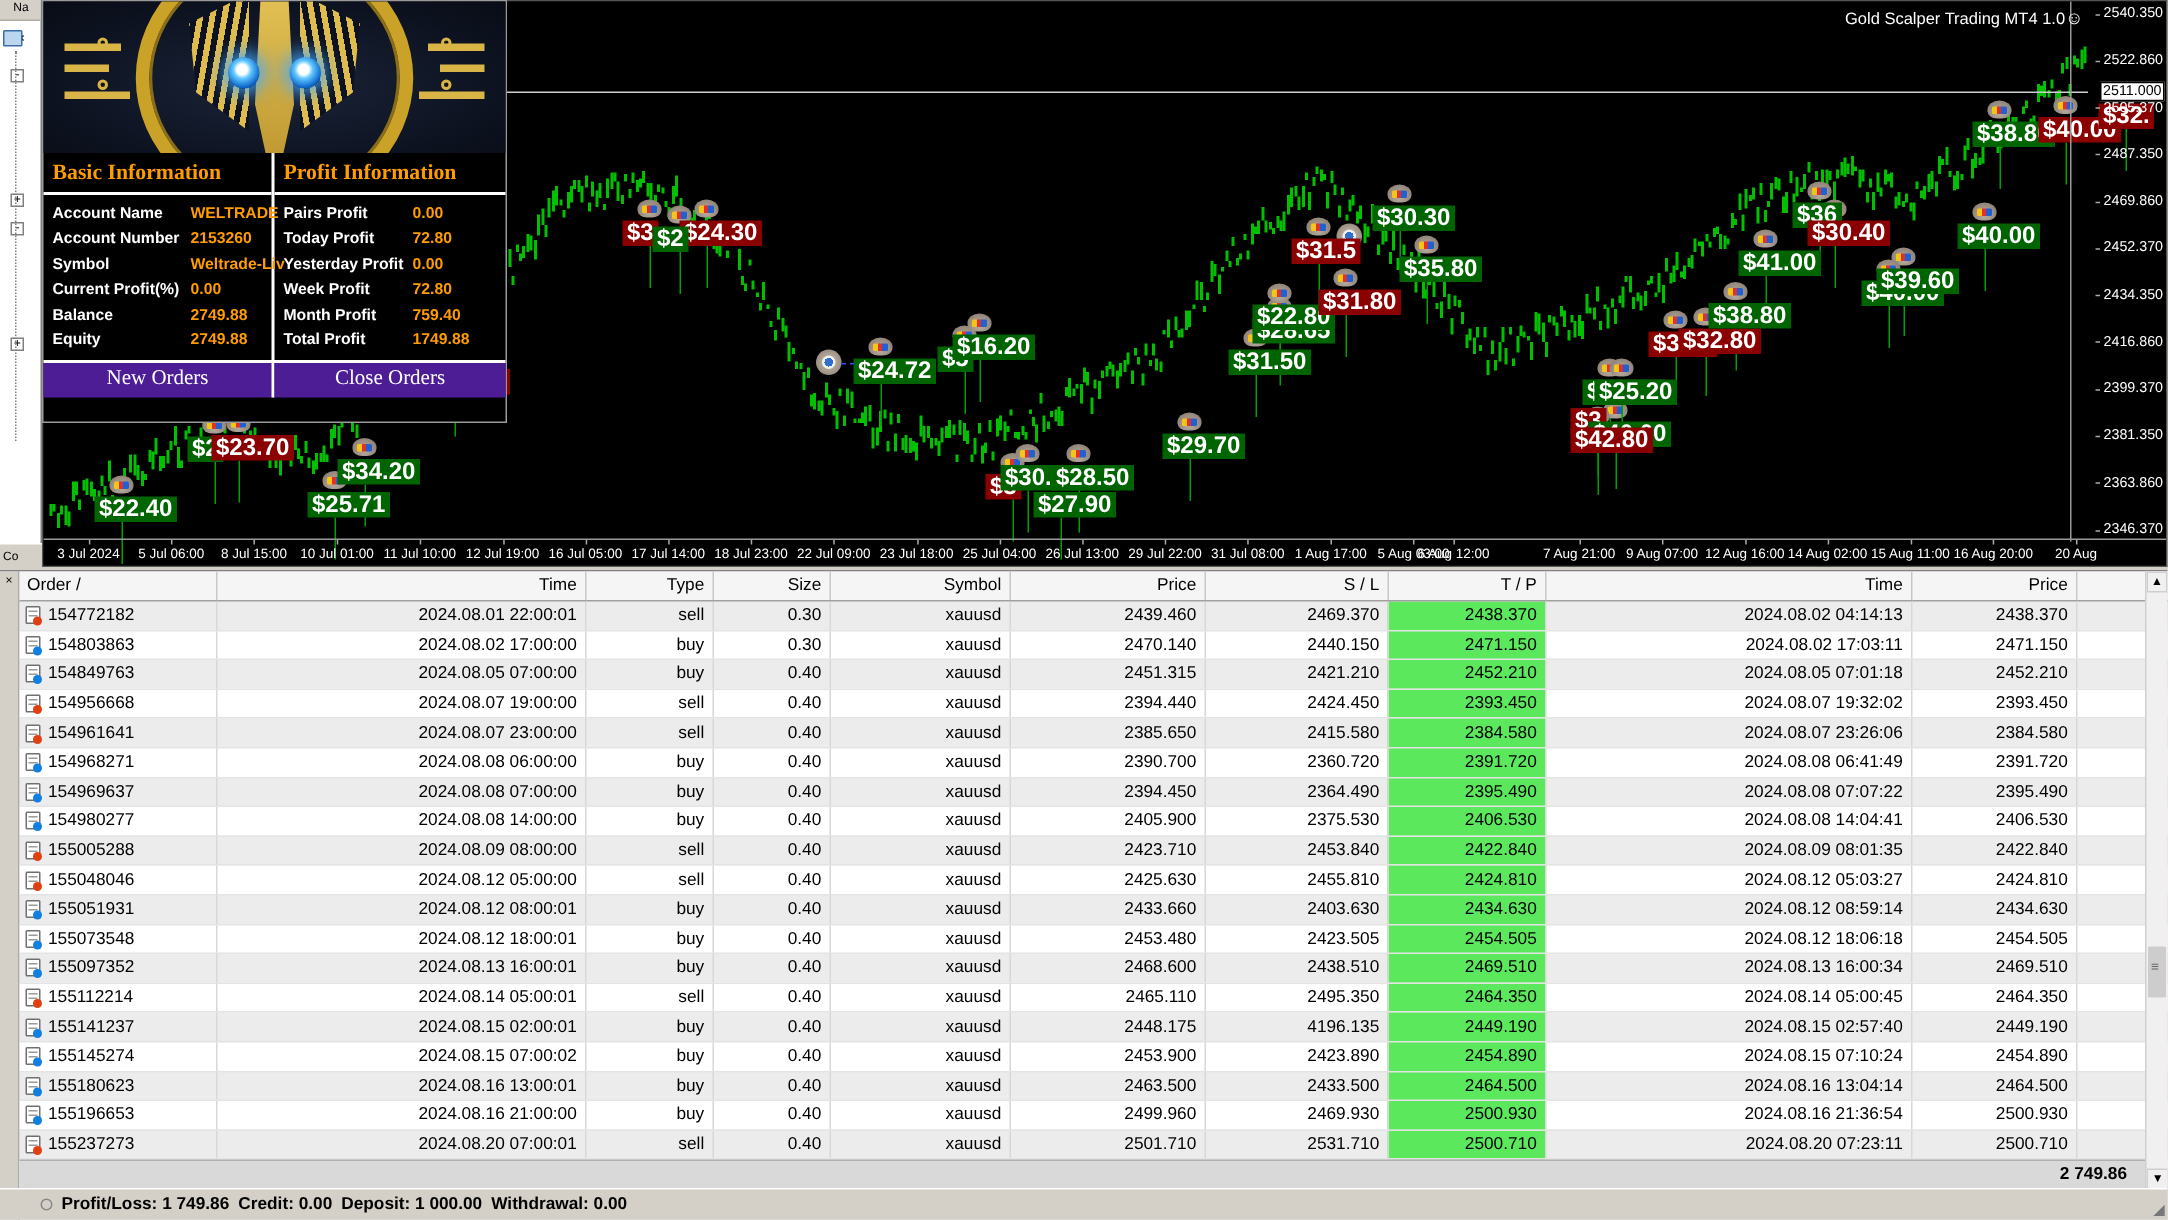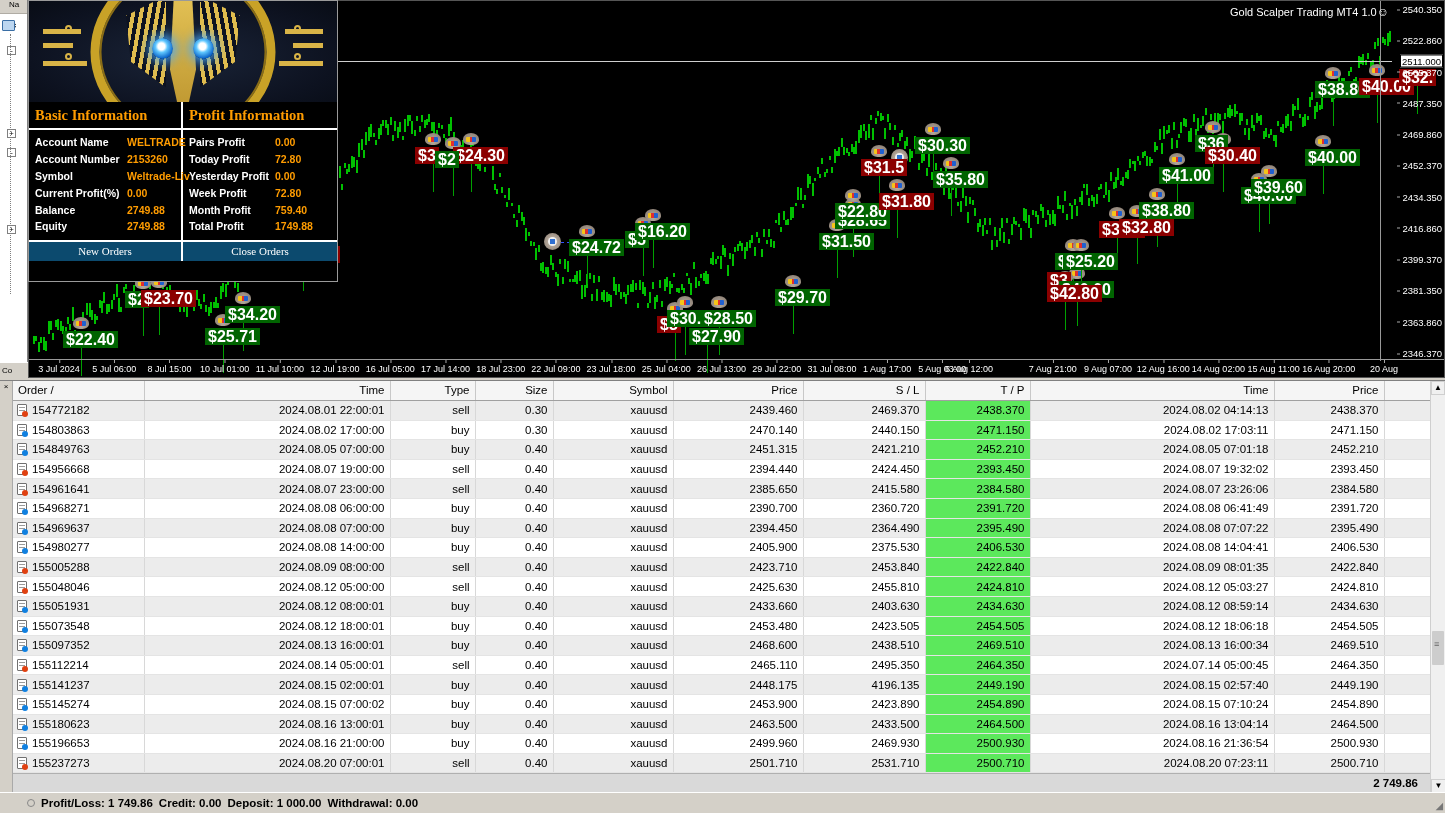--- a/index.html
+++ b/index.html
@@ -206,22 +206,22 @@
   .ea-rows { padding: 4px 0 5px 0; }
   .ea-row {
     display: flex; align-items: center; height: 16.8px;
     font-size: 10.5px; font-weight: bold; padding-left: 6px;
   }
   .ea-label { color: #ffffff; flex: 0 0 92px; white-space: nowrap; }
   .ea-value { color: #ff9c00; white-space: nowrap; }
   .ea-col.right .ea-label { flex: 0 0 86px; }
   .ea-buttons { display: flex; width: 100%; border-top: 2px solid #ffffff; }
   .ea-btn {
-    width: 50%; background: #0c4a6e; color: #ffffff;
-    font-family: "Liberation Serif", serif; font-size: 11px;
+    width: 50%; background: #4c1d95; color: #ffffff;
+    font-family: "Liberation Serif", serif; font-size: 14px;
     text-align: center; padding: 3px 0 4px; cursor: pointer;
   }
   .ea-btn.left { border-right: 2px solid #ffffff; }
 
   
   #terminal {
     position: absolute; left: 0; top: 380px; width: 1445px; height: 433px;
     background: #f0f0f0; border-top: 1px solid #808080;
     font-family: "Liberation Sans", sans-serif;
   }
@@ -1453,21 +1453,21 @@
               <span>155112214</span>
             </div>
           </td>
           <td>2024.08.14 05:00:01</td>
           <td>sell</td>
           <td>0.40</td>
           <td>xauusd</td>
           <td>2465.110</td>
           <td>2495.350</td>
           <td class="tp-cell">2464.350</td>
-          <td>2024.07.14 05:00:45</td>
+          <td>2024.08.14 05:00:45</td>
           <td>2464.350</td>
           <td>0.00</td>
         </tr>
         <tr class="even">
           <td class="order-cell">
             <div class="order-wrap">
               <span class="order-icon buy"></span>
               <span>155141237</span>
             </div>
           </td>

